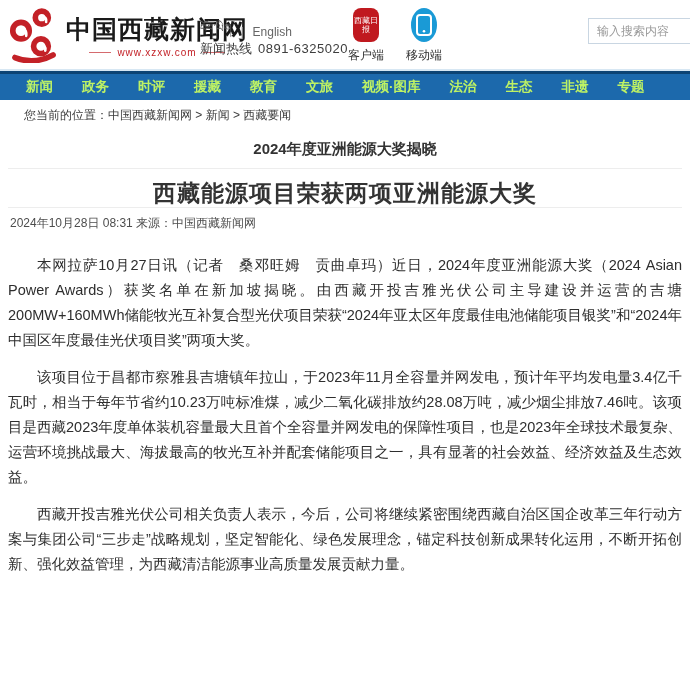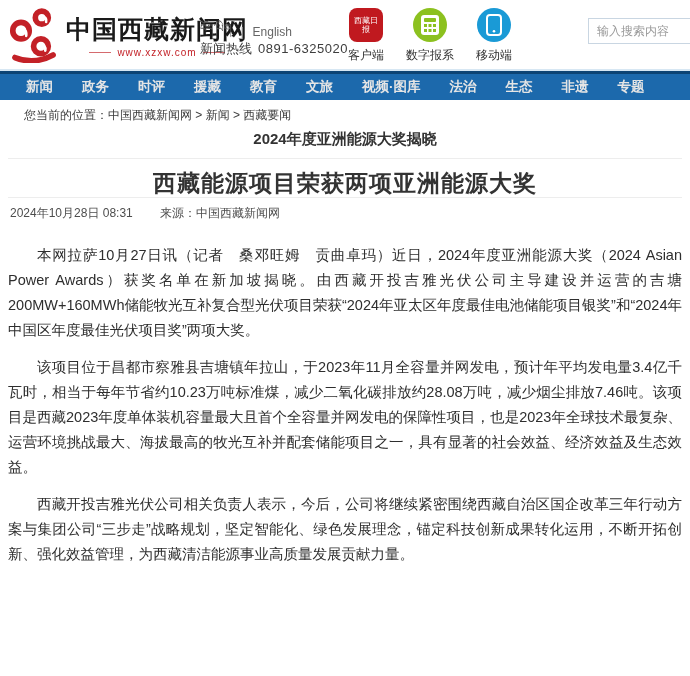--- a/index.html
+++ b/index.html
@@ -18,45 +18,45 @@
 
   .lang-row { position:absolute; left:200px; top:16px; display:flex; align-items:center; gap:9px; font-size:12px; color:#666; }
   .lang-row .tib { font-size:11px; color:#555; cursor:pointer;text-align:center; }
   .lang-sep { color:#bbb; }
   .lang-row .en { cursor:pointer; color:#666; }
   .hotline { position:absolute; left:200px; top:40px; font-size:13px; color:#3d3d3d;text-align:center; }
   .hotline b { font-weight:normal; margin-left:6px; letter-spacing:.5px; }
 
   .apps { position:absolute; left:348px; top:8px; display:flex; gap:22px; }
   .app { display:flex; flex-direction:column; align-items:center; cursor:pointer; }
-  .app-icon { width:34px; height:34px; display:flex; align-items:center; justify-content:center; }
+  .app-icon { width:26px; height:34px; display:flex; align-items:center; justify-content:center; }
   .app-icon.red { background:#c0191f; border-radius:8px; }
   .app-icon.green { background:#8cc11f; border-radius:50%; }
   .app-icon.blue { background:#1a9ad6; border-radius:50%; }
   .app-icon .mini-cn { width:26px; font-size:8px; line-height:9px; color:#fff; text-align:center; font-family:"Liberation Serif","DejaVu Serif",serif; }
   .app-label { margin-top:5px; font-size:12px; color:#333; }
 
   .search-box { position:absolute; left:588px; top:18px; width:130px; height:26px; border:1px solid #c9d6e2; background:#fff; }
   .search-box input { width:100%; height:100%; border:0; outline:none; padding:0 8px; font-size:12px; color:#333; font-family:inherit; }
   .search-box input::placeholder { color:#999; }
 
   
   .nav { height:29px; background:#1c69ac; border-top:3px solid #0d4474; display:flex; align-items:center; padding-left:26px; gap:29px; }
-  .nav-item { color:#e5e5e5; font-size:13.5px; font-weight:600; line-height:26px; cursor:pointer; white-space:nowrap; }
+  .nav-item { color:#bef264; font-size:13.5px; font-weight:600; line-height:26px; cursor:pointer; white-space:nowrap; }
 
   
   .breadcrumb { padding:7px 24px 6px; font-size:12px; color:#3c3c3c; }
   .breadcrumb .path { cursor:pointer; }
 
   
   .article { padding:0 8px; }
-  .supertitle { padding-bottom:9px; text-align:center; font-size:15px; font-weight:bold; color:#333; border-bottom:1px solid #ededed; }
+  .supertitle { margin-top:10px; padding-bottom:9px; text-align:center; font-size:15px; font-weight:bold; color:#333; border-bottom:1px solid #ededed; }
   .title { padding:10px 0 0; text-align:center; font-size:23px; line-height:28px; font-weight:bold; color:#333; border-bottom:1px solid #ededed; letter-spacing:1px; }
   .meta { padding:7px 2px; font-size:12px; color:#4d4d4d; }
-  .meta .src-label { margin-left:24px; }
+  .meta .src-label { }
   .meta .src { color:#4d4d4d; cursor:pointer; }
 
   .body-text { padding-top:14px; }
   .body-text p { font-size:14.5px; line-height:25px; color:#2e2e2e; text-indent:2em; text-align:justify; margin-bottom:12px; }
 </style>
 </head>
 <body>
 
 <div class="page">
 
@@ -89,35 +89,20 @@
     <div class="hotline">
       <span>新闻热线</span><b>0891-6325020</b>
     </div>
 
     <div class="apps">
       <div class="app">
         <div class="app-icon red">
           <div class="mini-cn">西藏日报</div>
         </div>
         <div class="app-label">客户端</div>
-      </div>
-      <div class="app">
-        <div class="app-icon green">
-          <svg width="20" height="22" viewBox="0 0 20 22">
-            <rect x="1" y="1" width="18" height="20" rx="3" fill="#fff"></rect>
-            <rect x="4" y="4" width="12" height="4" rx="1" fill="#8cc11f"></rect>
-            <rect x="4" y="10" width="3" height="3" fill="#8cc11f"></rect>
-              <rect x="8.5" y="10" width="3" height="3" fill="#8cc11f"></rect>
-              <rect x="13" y="10" width="3" height="3" fill="#8cc11f"></rect>
-            <rect x="4" y="15" width="3" height="3" fill="#8cc11f"></rect>
-              <rect x="8.5" y="15" width="3" height="3" fill="#8cc11f"></rect>
-              <rect x="13" y="15" width="3" height="3" fill="#8cc11f"></rect>
-          </svg>
-        </div>
-        <div class="app-label">数字报系</div>
       </div>
       <div class="app">
         <div class="app-icon blue">
           <svg width="18" height="22" viewBox="0 0 18 22">
             <rect x="2" y="1" width="14" height="20" rx="3" fill="none" stroke="#fff" stroke-width="2"></rect>
             <circle cx="9" cy="17.2" r="1.3" fill="#fff"></circle>
           </svg>
         </div>
         <div class="app-label">移动端</div>
       </div>

